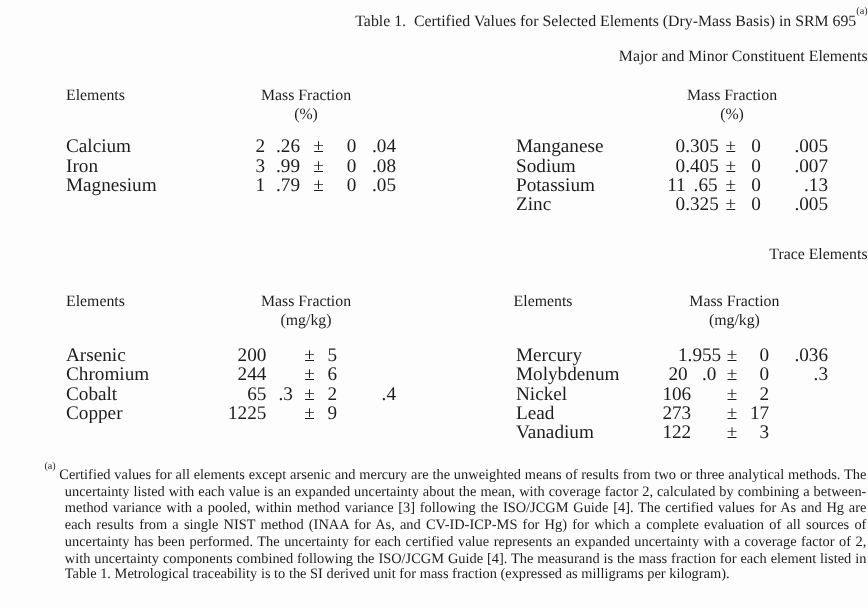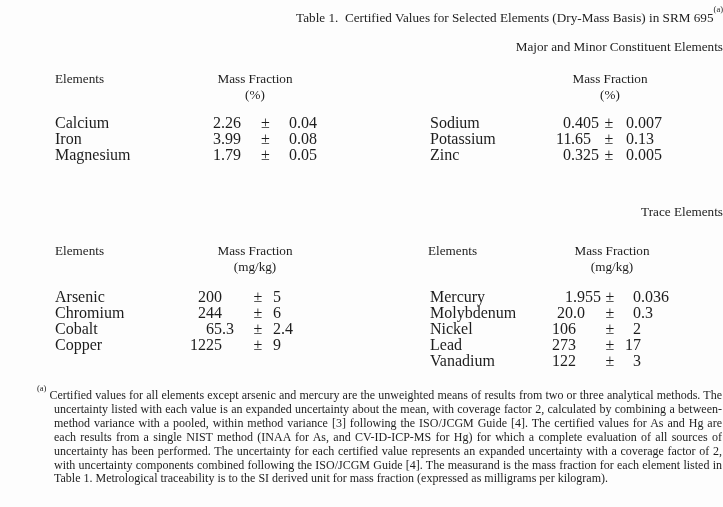--- a/index.html
+++ b/index.html
@@ -41,21 +41,21 @@
   #hdr-un-tr { left: 537px; top: 259px; width: 150px; text-align: center; }
 
   table {
     position: absolute;
     border-collapse: collapse;
     table-layout: fixed;
     font-size: 16px;
   }
   td { padding: 0; line-height: 16px; white-space: nowrap; overflow: visible; }
   td.vint, td.uint { text-align: right; }
-  td.vfrac, td.ufrac { text-align: left; margin-top: 48px; }
+  td.vfrac, td.ufrac { text-align: right; margin-top: 48px; }
   td.pm { text-align: center; }
 
   #tbl-ml { left: 55px;  top: 115px; width: 275px; }
   #tbl-mr { left: 430px; top: 115px; width: 260px; }
   #tbl-tl { left: 55px;  top: 289px; width: 275px; }
   #tbl-tr { left: 430px; top: 289px; width: 260px; }
 
   #tbl-ml col:nth-child(1){width:137px} #tbl-ml col:nth-child(2){width:29px}
   #tbl-ml col:nth-child(3){width:29px}  #tbl-ml col:nth-child(4){width:31px}
   #tbl-ml col:nth-child(5){width:16px}  #tbl-ml col:nth-child(6){width:33px}
@@ -132,20 +132,28 @@
 <table id="tbl-mr">
   <colgroup>
       <col>
       <col>
       <col>
       <col>
       <col>
       <col>
     </colgroup>
   <tbody>
+      <tr>
+        <td class="name">Manganese</td>
+        <td class="vint">0</td>
+        <td class="vfrac">.305</td>
+        <td class="pm">±</td>
+        <td class="uint">0</td>
+        <td class="ufrac">.005</td>
+      </tr>
       <tr>
         <td class="name">Sodium</td>
         <td class="vint">0</td>
         <td class="vfrac">.405</td>
         <td class="pm">±</td>
         <td class="uint">0</td>
         <td class="ufrac">.007</td>
       </tr>
       <tr>
         <td class="name">Potassium</td>

